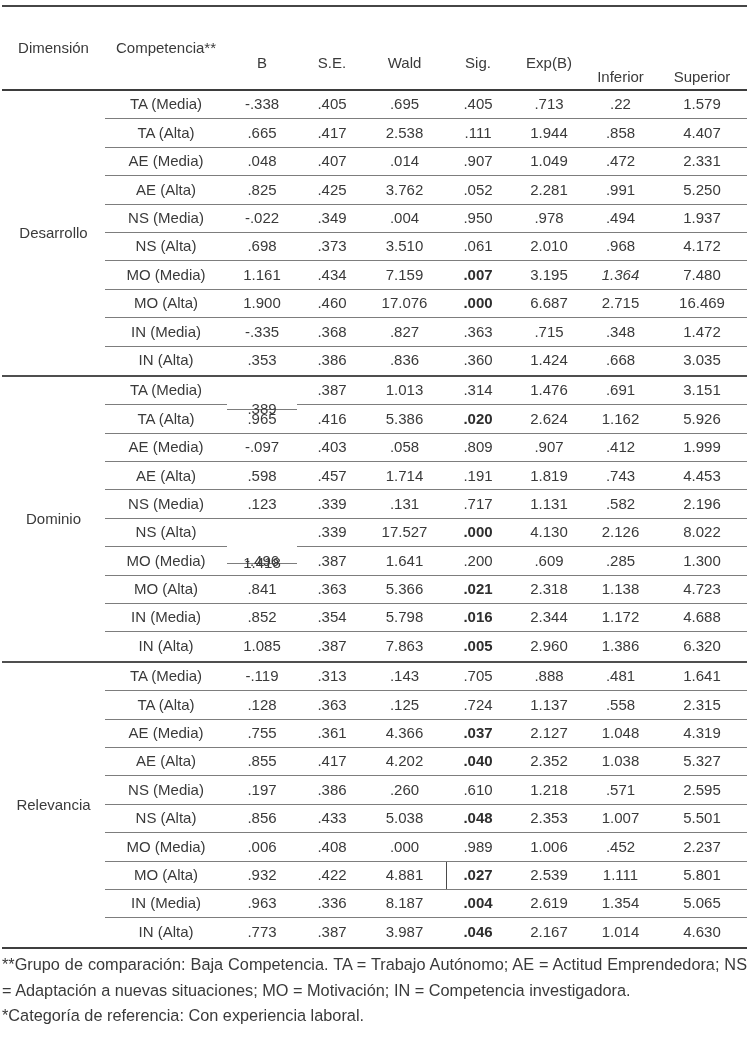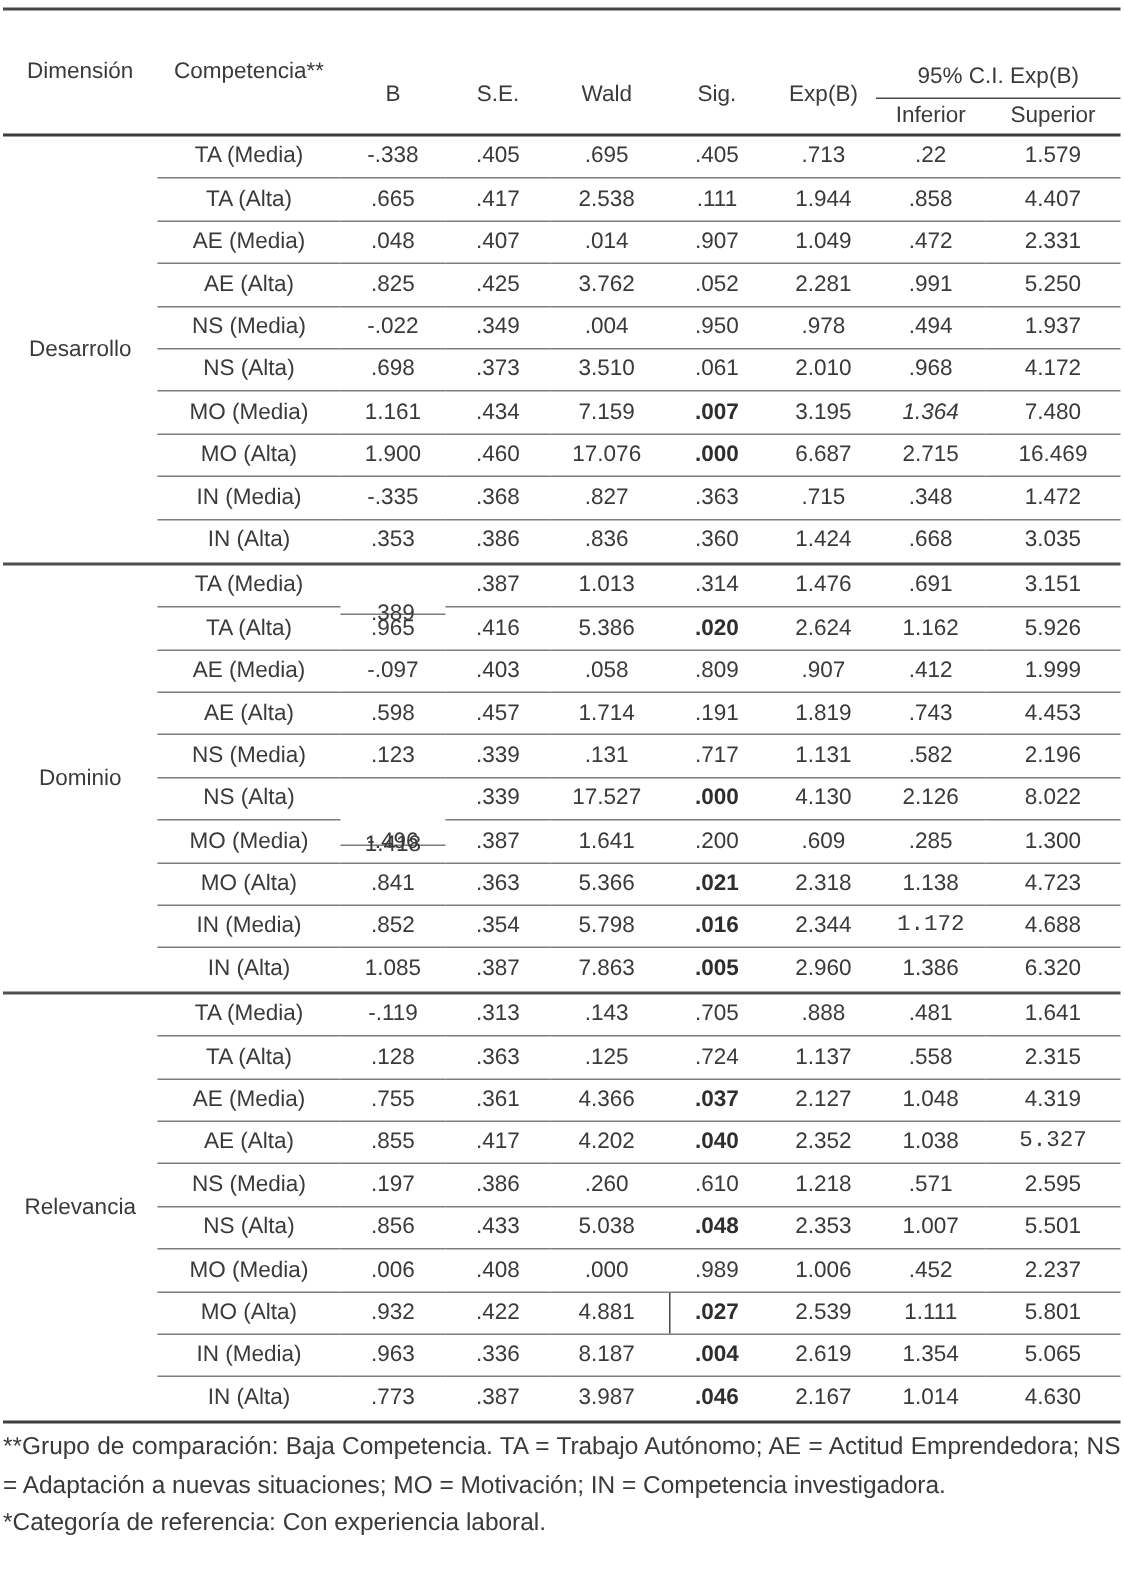--- a/index.html
+++ b/index.html
@@ -81,21 +81,20 @@
   <div class="tbl">
 
     <div class="grid thead">
       <div class="cell h-dim">Dimensión</div>
       <div class="cell h-comp">Competencia**</div>
       <div class="cell h-b">B</div>
       <div class="cell h-se">S.E.</div>
       <div class="cell h-sig">Sig.</div>
       <div class="cell h-wald">Wald</div>
       <div class="cell h-exp">Exp(B)</div>
-      <div class="cell h-ci">95% C.I. Exp(B)</div>
       <div class="cell h-inf">Inferior</div>
       <div class="cell h-sup">Superior</div>
     </div>
 
     <div class="tbody">
         <div class="group gsep">
           <div class="cell dim">Desarrollo</div>
           <div class="cell c-comp rb" style="grid-row: 1;">TA (Media)</div>
           <div class="cell c-b rb" style="grid-row: 1;">-.338</div>
           <div class="cell c-se rb" style="grid-row: 1;">.405</div>
@@ -242,21 +241,21 @@
           <div class="cell c-sig rb bold" style="grid-row: 8;">.021</div>
           <div class="cell c-exp rb" style="grid-row: 8;">2.318</div>
           <div class="cell c-inf rb" style="grid-row: 8;">1.138</div>
           <div class="cell c-sup rb" style="grid-row: 8;">4.723</div>
           <div class="cell c-comp rb" style="grid-row: 9;">IN (Media)</div>
           <div class="cell c-b rb" style="grid-row: 9;">.852</div>
           <div class="cell c-se rb" style="grid-row: 9;">.354</div>
           <div class="cell c-wald rb" style="grid-row: 9;">5.798</div>
           <div class="cell c-sig rb bold" style="grid-row: 9;">.016</div>
           <div class="cell c-exp rb" style="grid-row: 9;">2.344</div>
-          <div class="cell c-inf rb" style="grid-row: 9; font-family: Liberation Mono, monospace;">1.172</div>
+          <div class="cell c-inf rb" style="grid-row: 9;">1.172</div>
           <div class="cell c-sup rb" style="grid-row: 9;">4.688</div>
           <div class="cell c-comp" style="grid-row: 10;">IN (Alta)</div>
           <div class="cell c-b" style="grid-row: 10;">1.085</div>
           <div class="cell c-se" style="grid-row: 10;">.387</div>
           <div class="cell c-wald" style="grid-row: 10;">7.863</div>
           <div class="cell c-sig bold" style="grid-row: 10;">.005</div>
           <div class="cell c-exp" style="grid-row: 10;">2.960</div>
           <div class="cell c-inf" style="grid-row: 10;">1.386</div>
           <div class="cell c-sup" style="grid-row: 10;">6.320</div>
         </div>
@@ -286,21 +285,21 @@
           <div class="cell c-exp rb" style="grid-row: 3;">2.127</div>
           <div class="cell c-inf rb" style="grid-row: 3;">1.048</div>
           <div class="cell c-sup rb" style="grid-row: 3;">4.319</div>
           <div class="cell c-comp rb" style="grid-row: 4;">AE (Alta)</div>
           <div class="cell c-b rb" style="grid-row: 4;">.855</div>
           <div class="cell c-se rb" style="grid-row: 4;">.417</div>
           <div class="cell c-wald rb" style="grid-row: 4;">4.202</div>
           <div class="cell c-sig rb bold" style="grid-row: 4;">.040</div>
           <div class="cell c-exp rb" style="grid-row: 4;">2.352</div>
           <div class="cell c-inf rb" style="grid-row: 4;">1.038</div>
-          <div class="cell c-sup rb" style="grid-row: 4; font-family: Liberation Mono, monospace;">5.327</div>
+          <div class="cell c-sup rb" style="grid-row: 4;">5.327</div>
           <div class="cell c-comp rb" style="grid-row: 5;">NS (Media)</div>
           <div class="cell c-b rb" style="grid-row: 5;">.197</div>
           <div class="cell c-se rb" style="grid-row: 5;">.386</div>
           <div class="cell c-wald rb" style="grid-row: 5;">.260</div>
           <div class="cell c-sig rb" style="grid-row: 5;">.610</div>
           <div class="cell c-exp rb" style="grid-row: 5;">1.218</div>
           <div class="cell c-inf rb" style="grid-row: 5;">.571</div>
           <div class="cell c-sup rb" style="grid-row: 5;">2.595</div>
           <div class="cell c-comp rb" style="grid-row: 6;">NS (Alta)</div>
           <div class="cell c-b rb" style="grid-row: 6;">.856</div>

